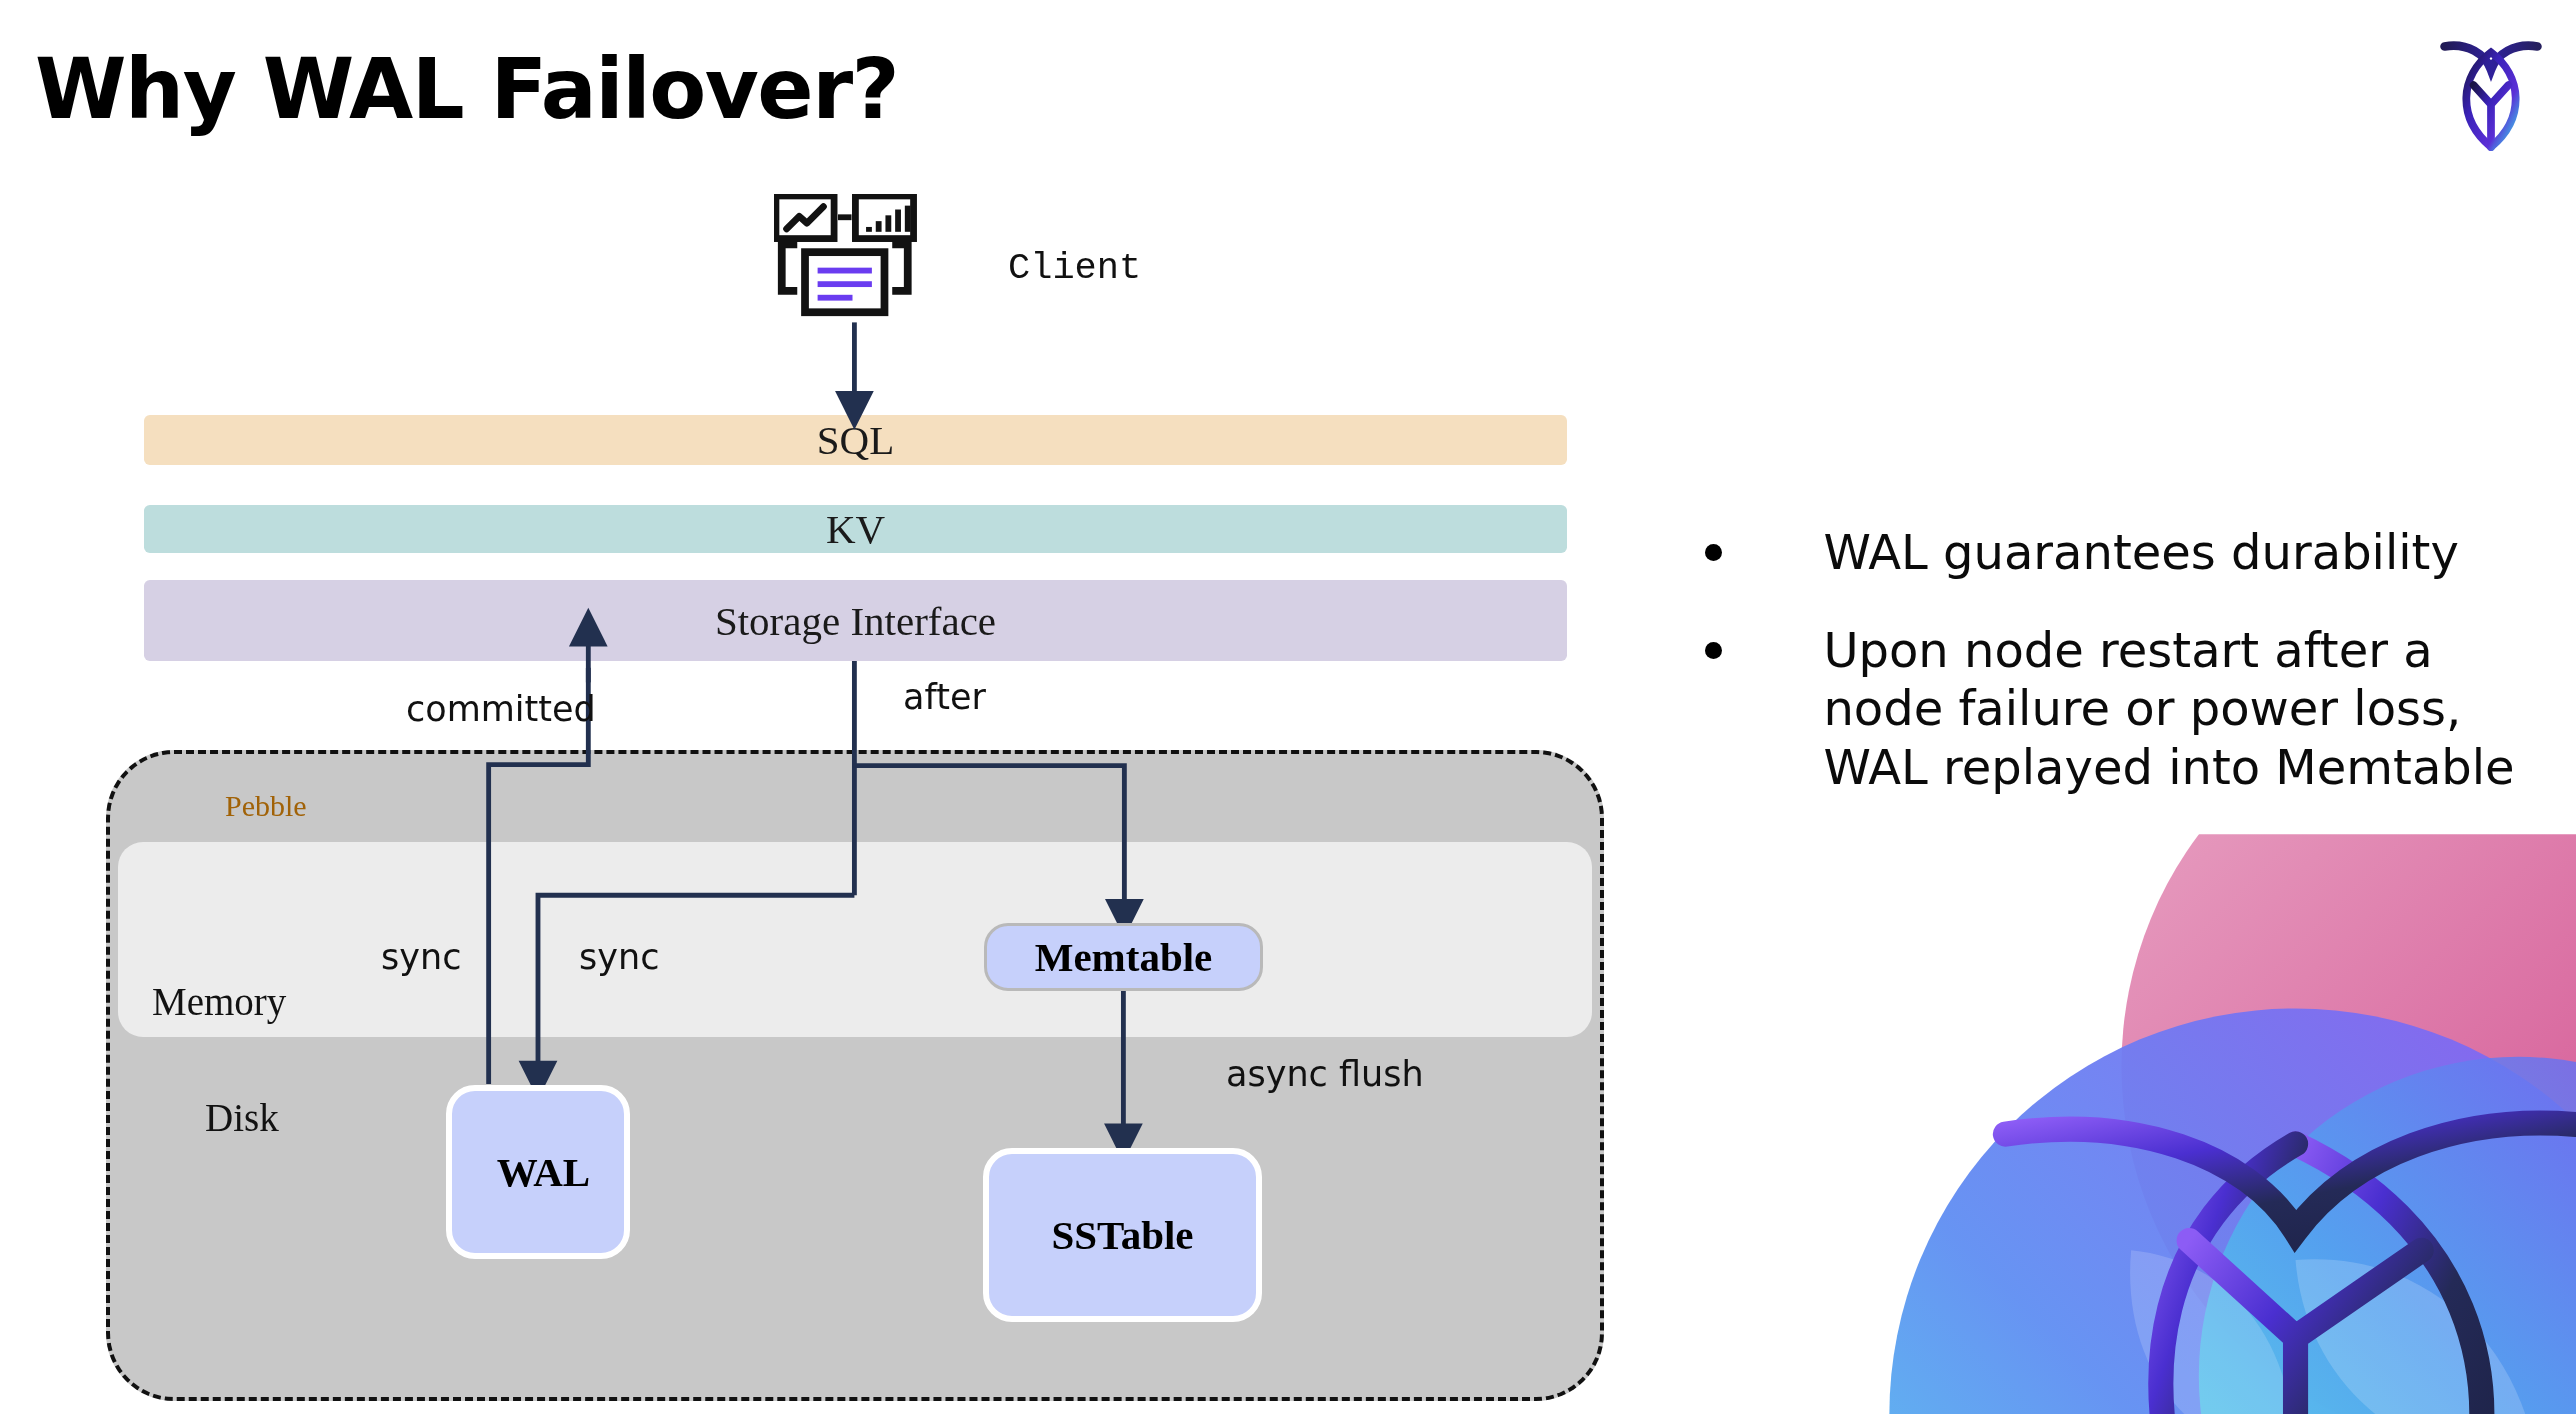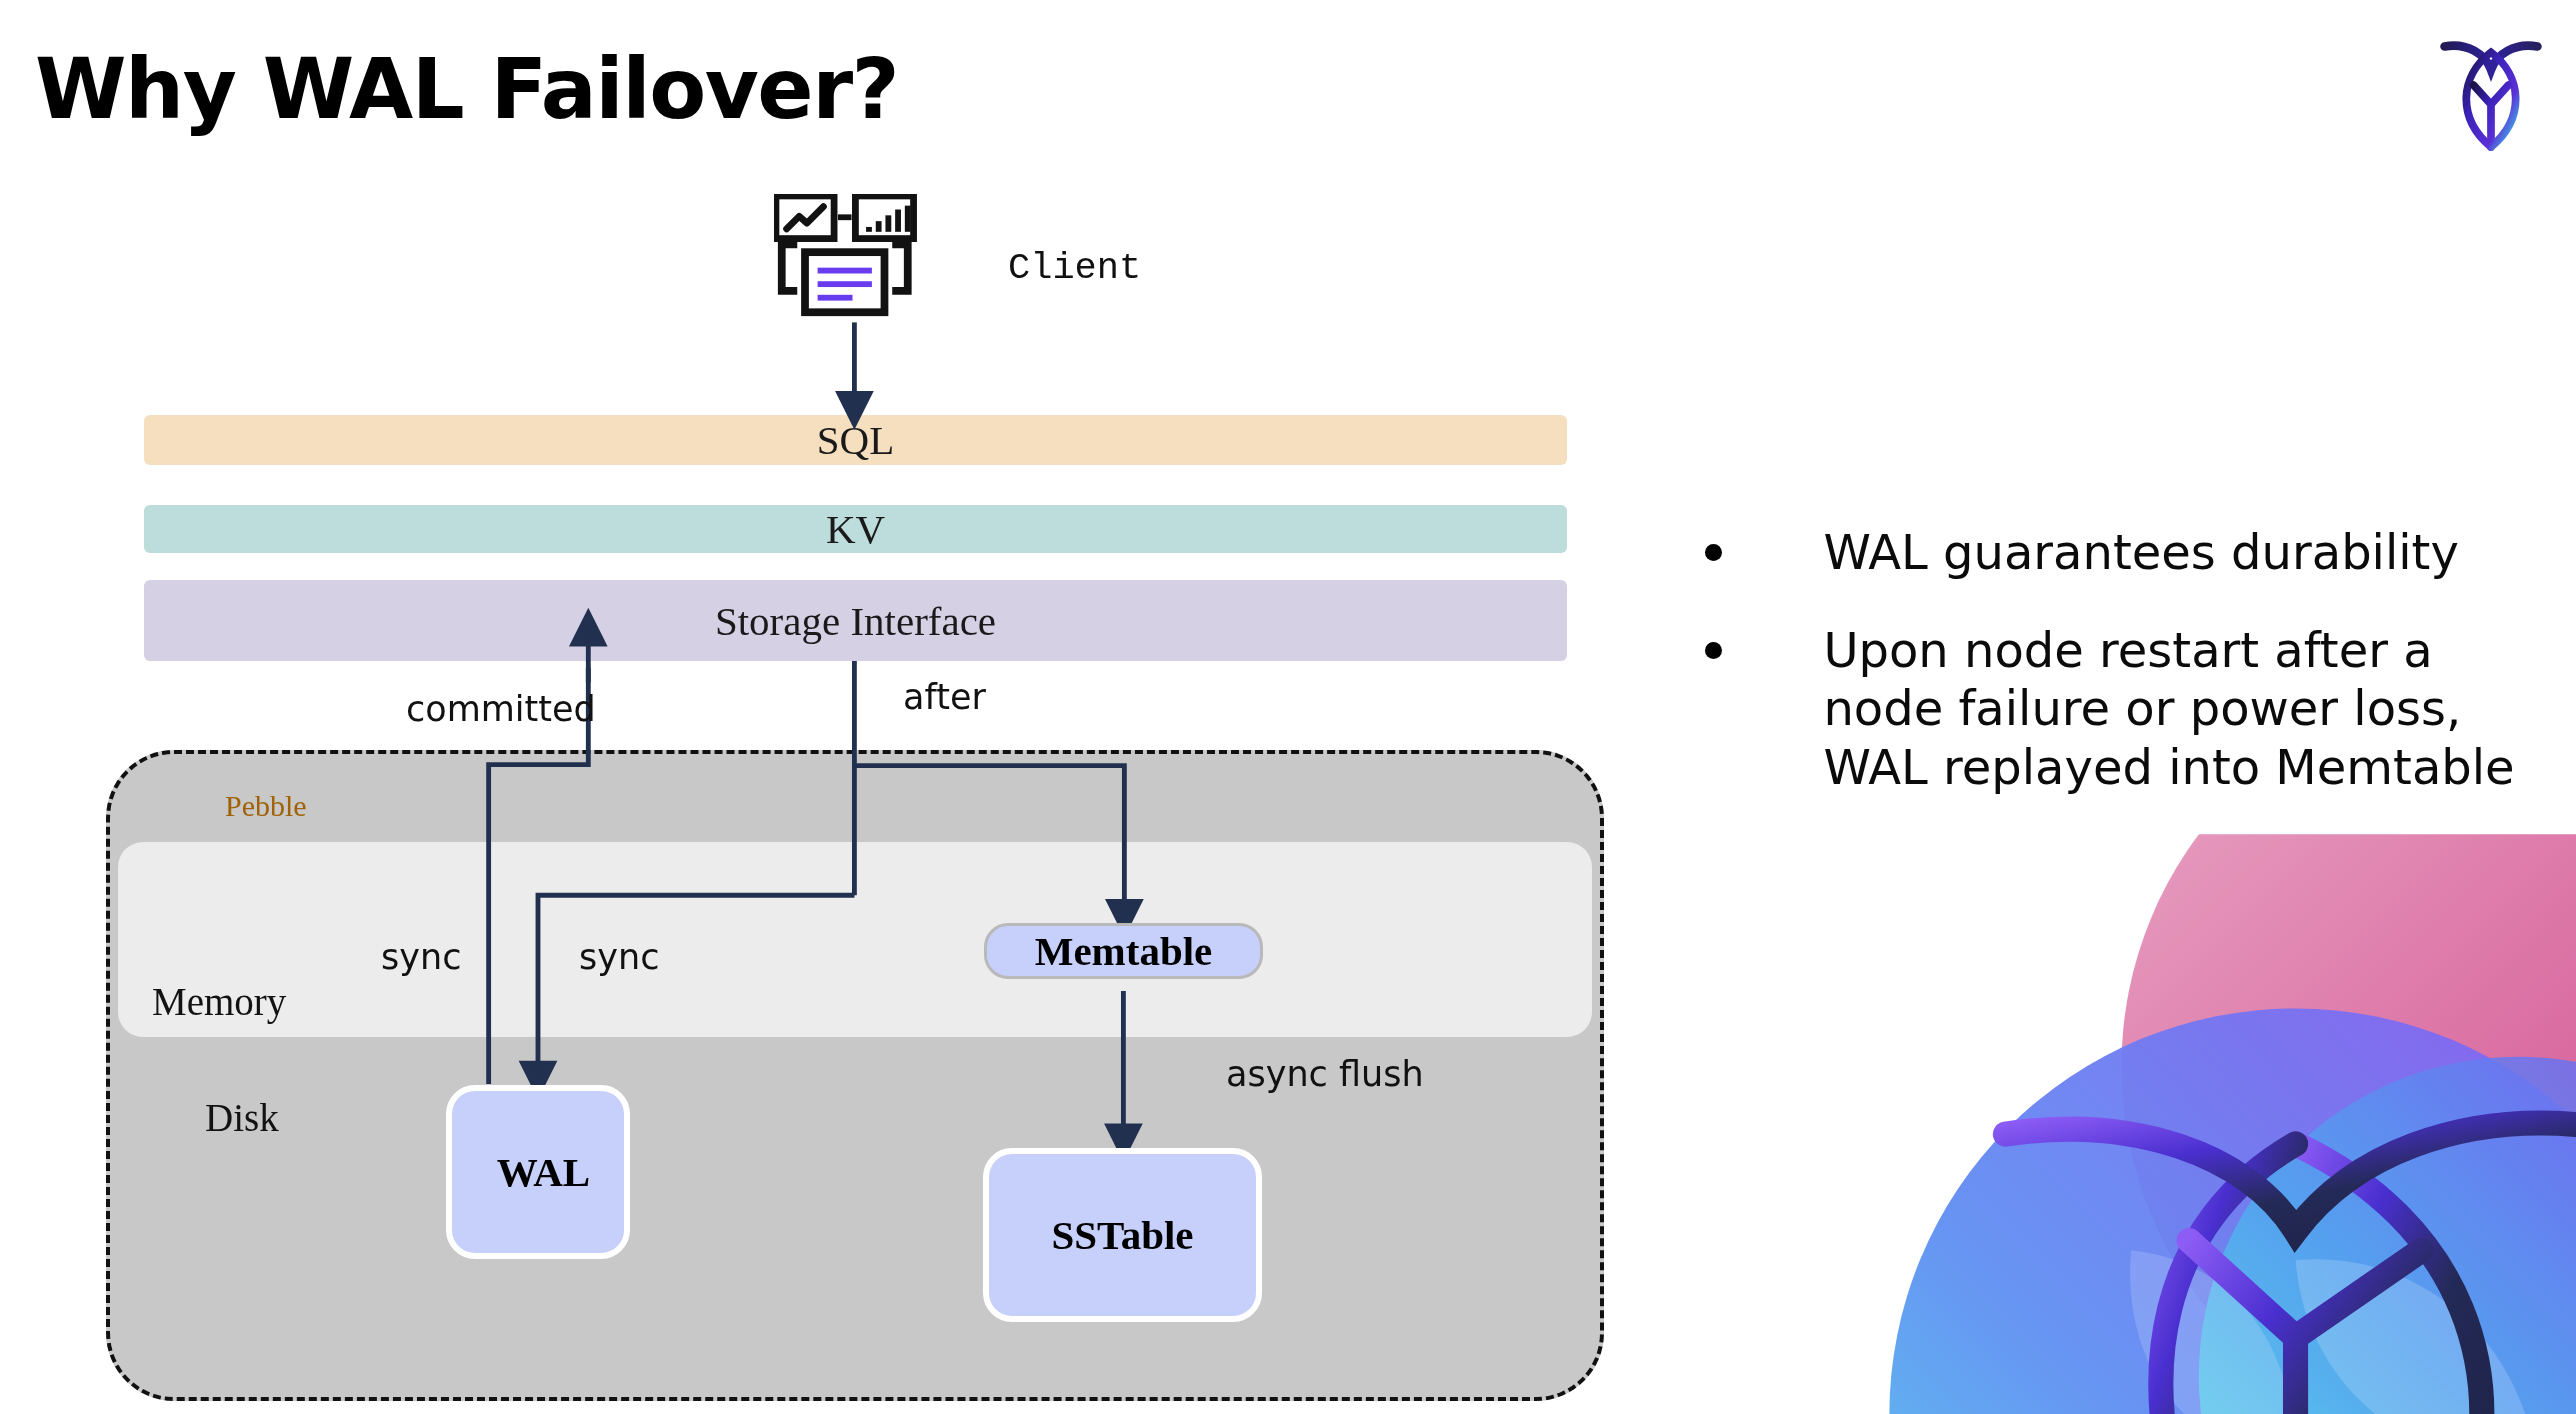--- a/index.html
+++ b/index.html
@@ -136,21 +136,21 @@
     display: flex;
     align-items: center;
     justify-content: center;
     font-family: "Liberation Serif", serif;
     font-weight: 700;
     font-size: 41px;
     color: #000000;
     box-sizing: border-box;
   }
   #node-memtable {
-    left: 984px; top: 923px; width: 279px; height: 56px;
+    left: 984px; top: 923px; width: 279px; height: 68px;
     border: 3.9px solid #b9b9b9;
     border-radius: 24px;
   }
   #node-wal {
     left: 446px; top: 1085px; width: 184px; height: 174px;
     border: 6.8px solid #ffffff;
     border-radius: 29px;
     padding-left: 11px;
   }
   #node-sstable {

